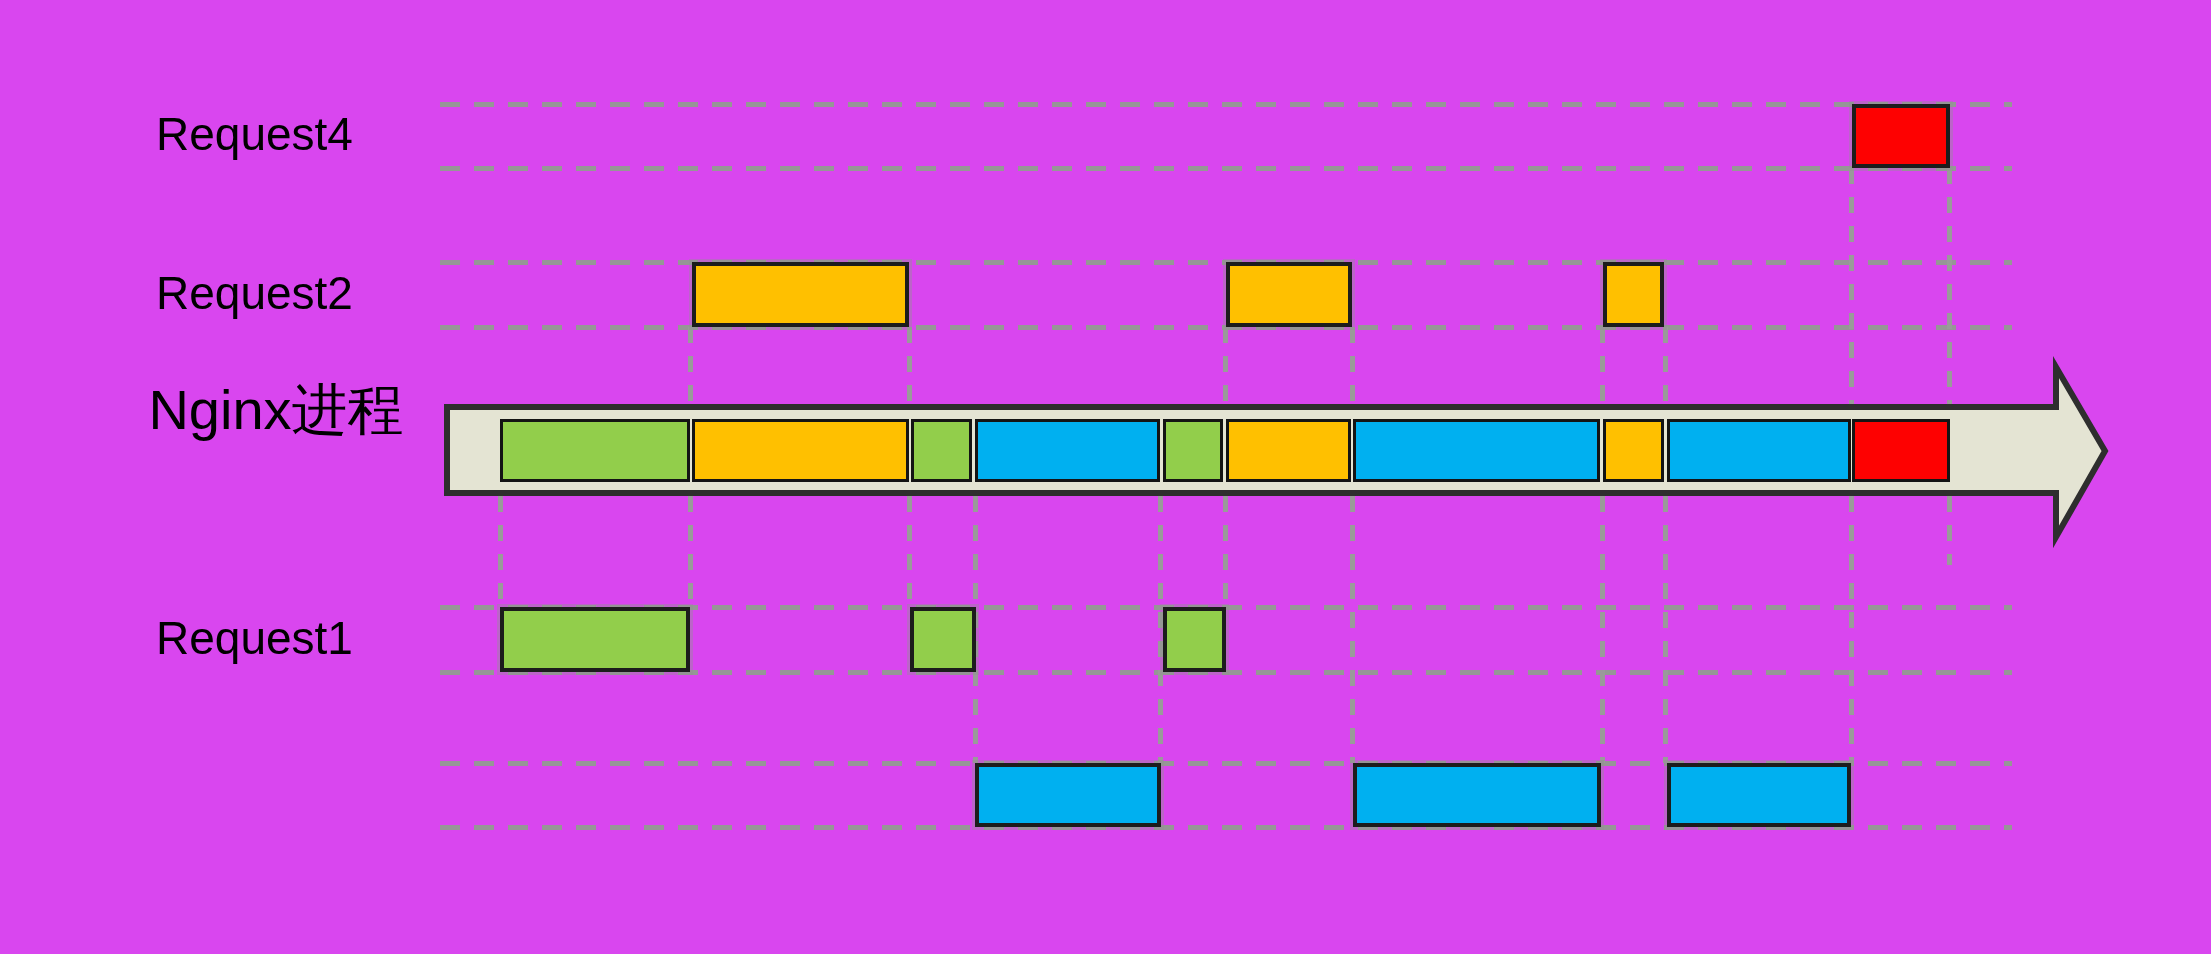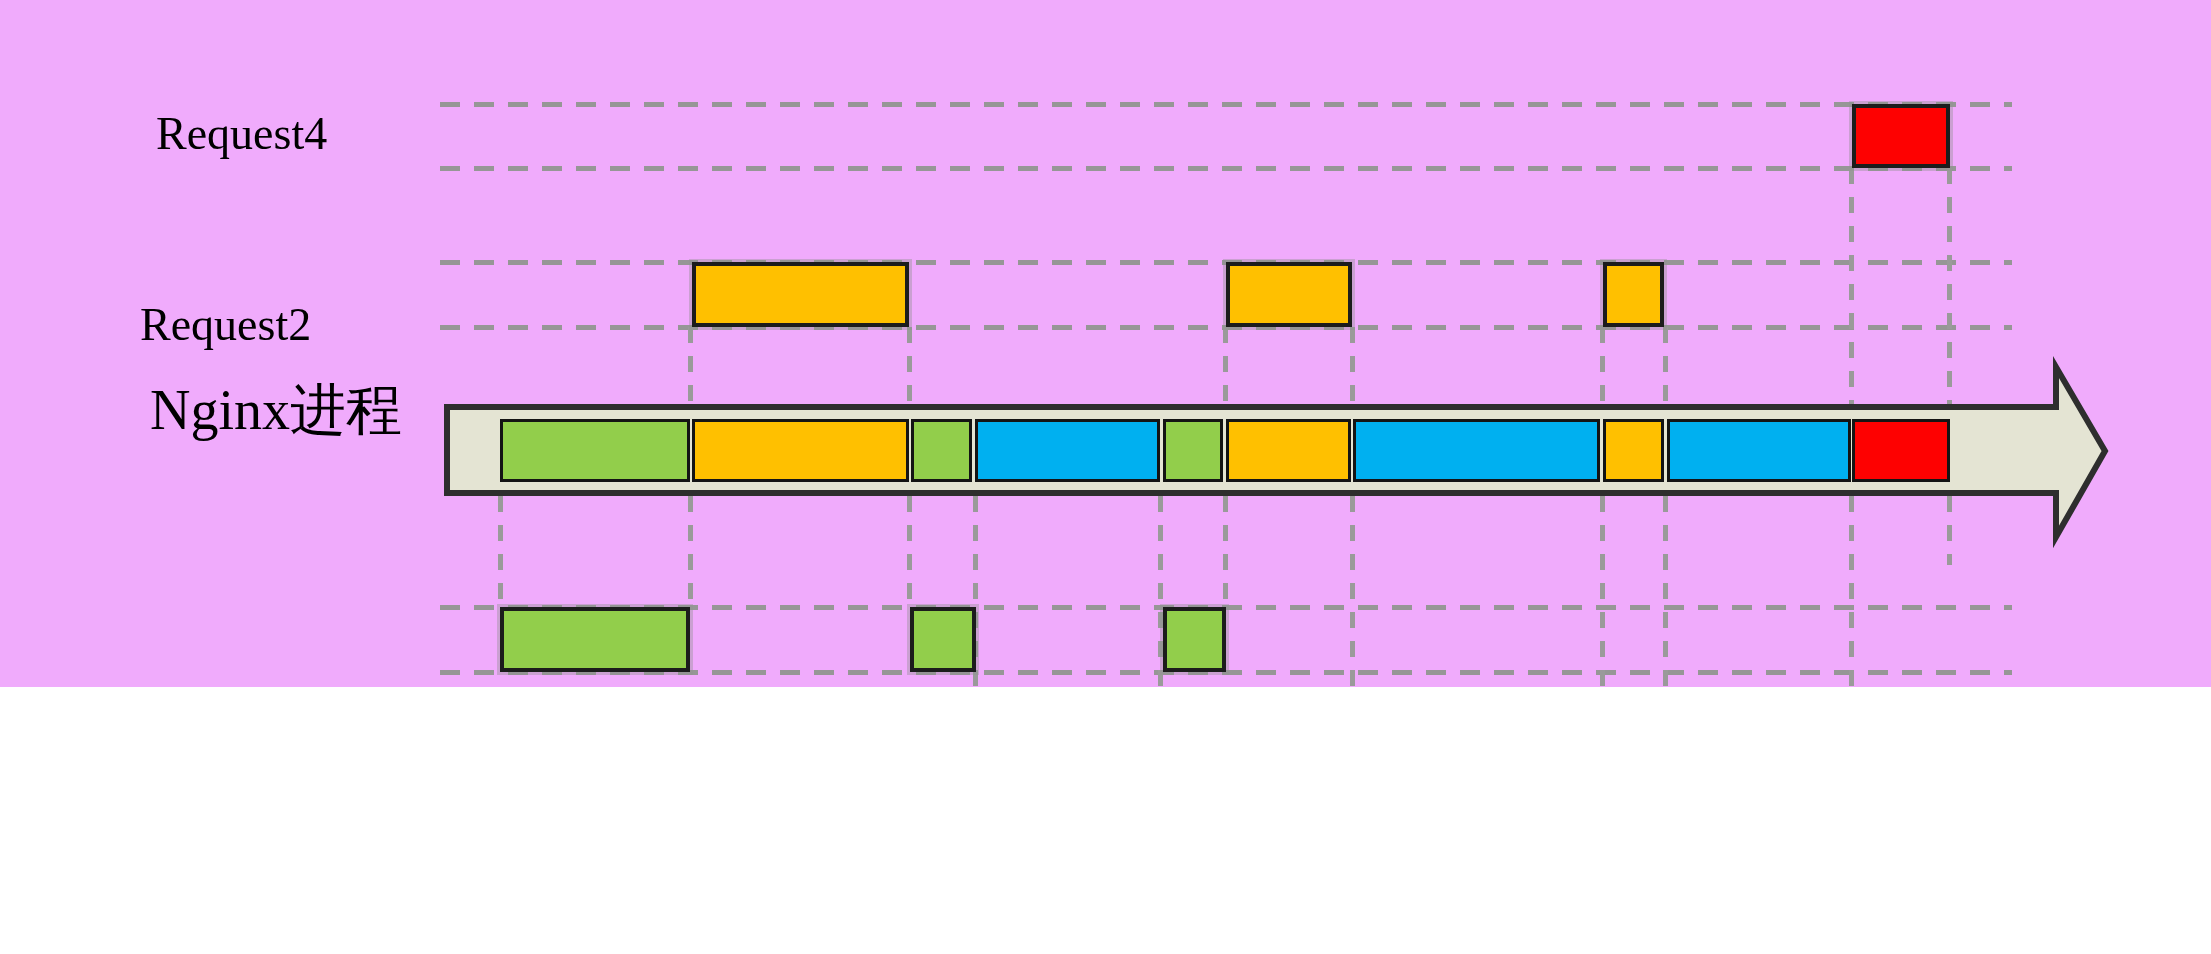--- a/index.html
+++ b/index.html
@@ -1,21 +1,21 @@
 <!DOCTYPE html>
 <html><head>
 <meta charset="utf-8">
 <style>
   html,body{margin:0;padding:0;background:#ffffff;}
   .stage{
     position:relative;
-    width:2211px;height:687px;
-    background:#f0abfc;
+    width:2211px;height:954px;
+    background:#d946ef;
     overflow:hidden;
-    font-family:Liberation Serif, serif;
+    font-family:Liberation Sans, sans-serif;
   }
   .hline{
     position:absolute;height:5px;
     background:repeating-linear-gradient(90deg,#969696 0 20px,rgba(0,0,0,0) 20px 34px);
   }
   .vline{
     position:absolute;width:5px;
     background:repeating-linear-gradient(180deg,#9a9a9a 0 16px,rgba(0,0,0,0) 16px 29px);
   }
   .block{
@@ -49,21 +49,22 @@
 </head>
 <body>
 
 <div class="stage">
 
   <svg class="arrow" width="2211" height="954">
     <polygon stroke-width="6" stroke-linejoin="miter" points="447,407 2056,407 2056,367 2105,451 2056,537 2056,493 447,493" fill="#E4E4D3" stroke="#2E2E2E"></polygon>
   </svg>
 
   <div class="row-label" style="left: 156px; top: 107px;">Request4</div>
-  <div class="row-label" style="left: 140px; top: 265.5px; margin-top: 32px;">Request2</div>
+  <div class="row-label" style="left: 156px; top: 265.5px;">Request2</div>
+  <div class="row-label" style="left: 156px; top: 610.5px;">Request1</div>
 
   <div class="cpu-label" style="left:100px;top:370px;width:352px;">
     <div class="l1">Nginx进程</div>
   </div>
 
 <div class="hline" style="left: 440px; top: 102px; width: 1572px;"></div>
     <div class="hline" style="left: 440px; top: 166px; width: 1572px;"></div>
     <div class="hline" style="left: 440px; top: 260px; width: 1572px;"></div>
     <div class="hline" style="left: 440px; top: 325px; width: 1572px;"></div>
     <div class="hline" style="left: 440px; top: 605px; width: 1572px;"></div>

